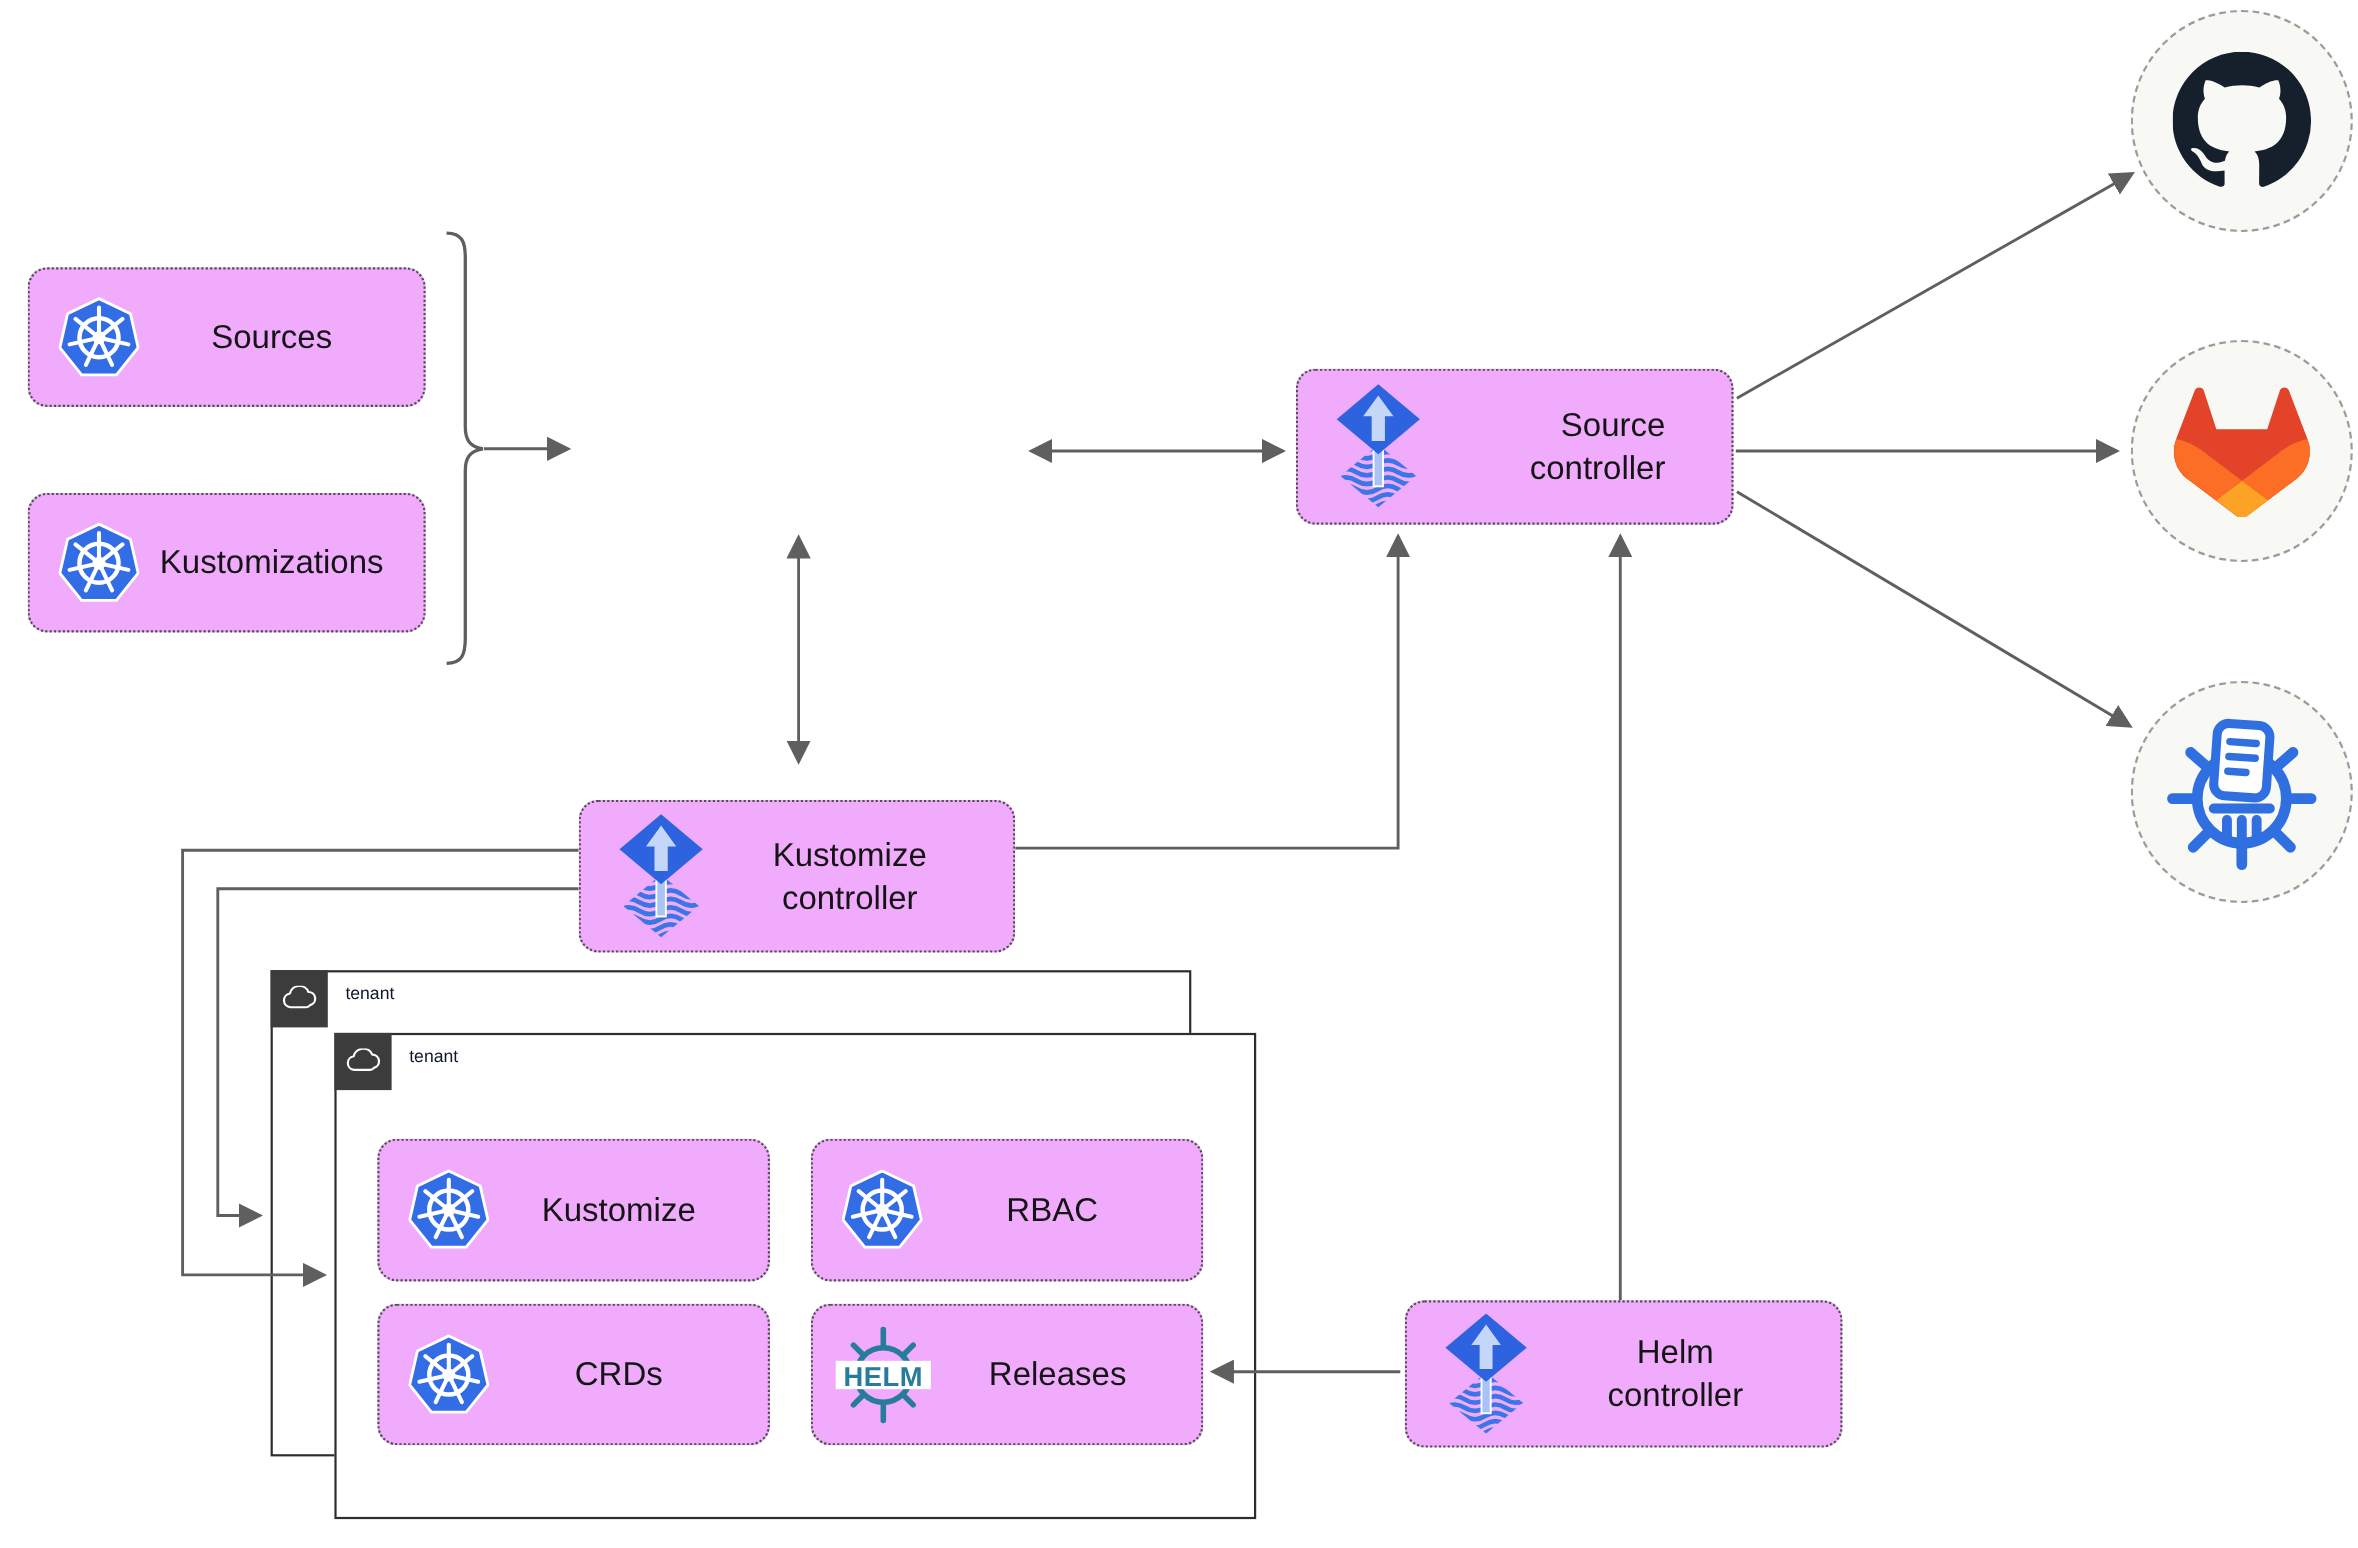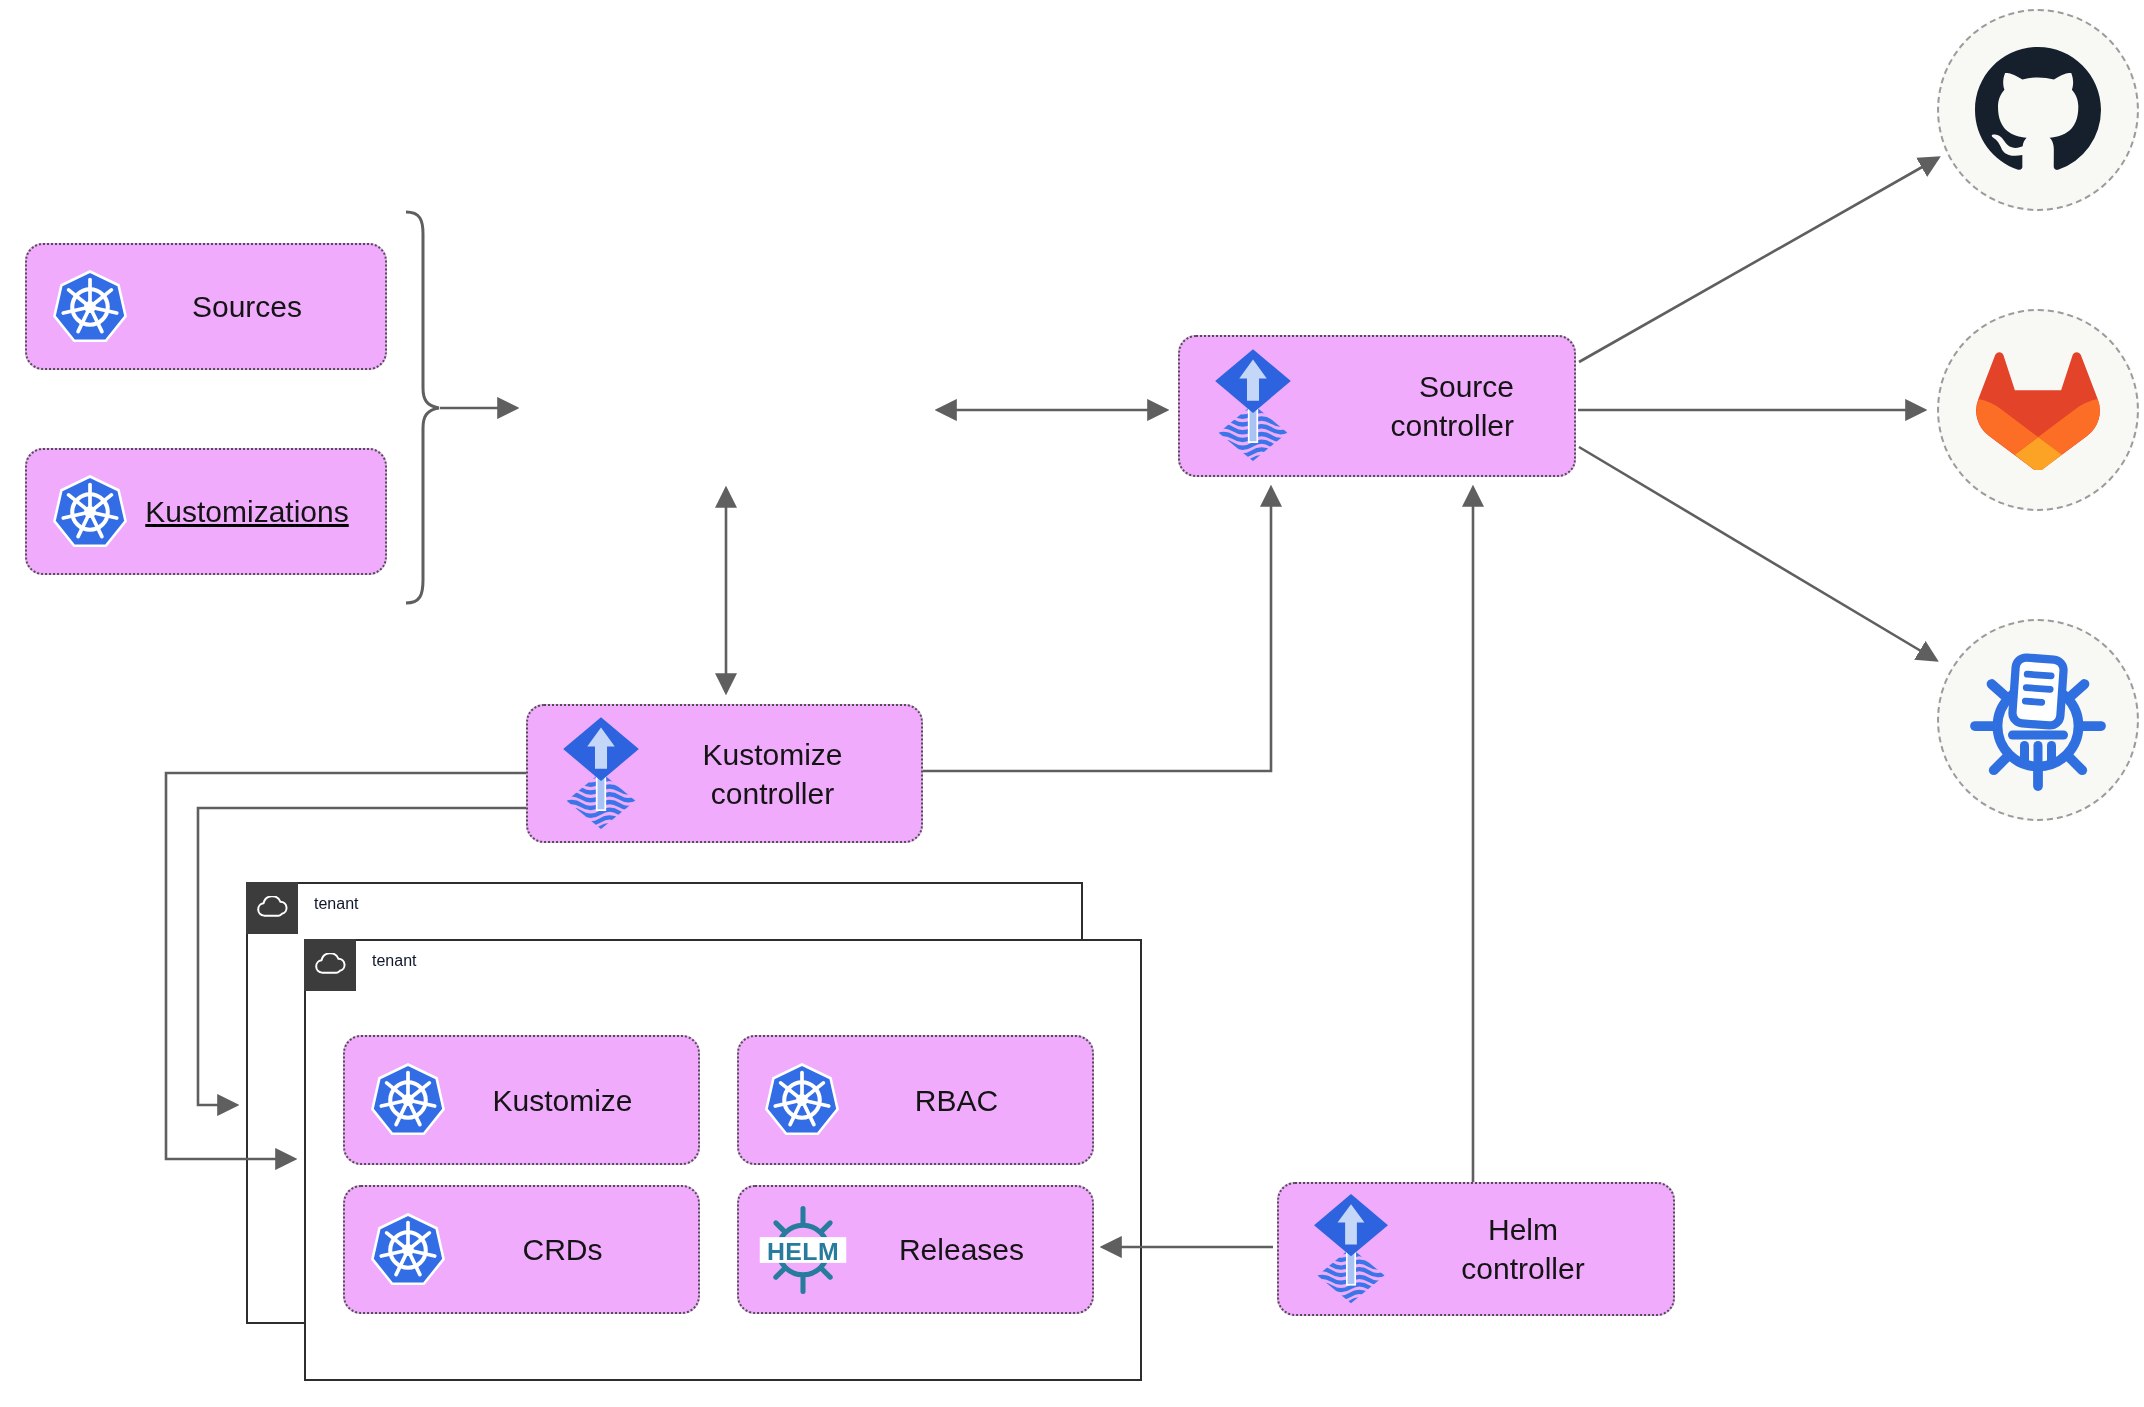--- a/index.html
+++ b/index.html
@@ -207,40 +207,40 @@
 
   <div class="node" style="left:25px;top:243px;width:362px;height:127px;">
     <span class="icon-wrap">
       <svg width="74" height="74">
           <use href="#sym-k8s"></use>
         </svg>
       </span>
     <span class="label">Sources</span>
   </div>
 
-  <div class="node" style="left:25px;top:448px;width:362px;height:127px;text-decoration:underline;">
+  <div class="node" style="left:25px;top:448px;width:362px;height:127px;">
     <span class="icon-wrap">
       <svg width="74" height="74">
           <use href="#sym-k8s"></use>
         </svg>
       </span>
     <span class="label">Kustomizations</span>
   </div>
 
 
   <div class="node" style="left:1178px;top:335px;width:398px;height:142px;">
     <span class="icon-wrap" style="margin-left:30px;">
       <svg width="86" height="114">
           <use href="#sym-flux"></use>
         </svg>
       </span>
     <span class="label" style="padding:0 60px 0 40px;text-align:right;">Source controller</span>
   </div>
 
-  <div class="node" style="left:526px;top:704px;width:397px;height:139px;">
+  <div class="node" style="left:526px;top:727px;width:397px;height:139px;">
     <span class="icon-wrap" style="margin-left:30px;">
       <svg width="86" height="114">
           <use href="#sym-flux"></use>
         </svg>
       </span>
     <span class="label" style="padding:0 40px 0 20px;">Kustomize controller</span>
   </div>
 
   <div class="node" style="left:1277px;top:1182px;width:398px;height:134px;">
     <span class="icon-wrap" style="margin-left:30px;">

